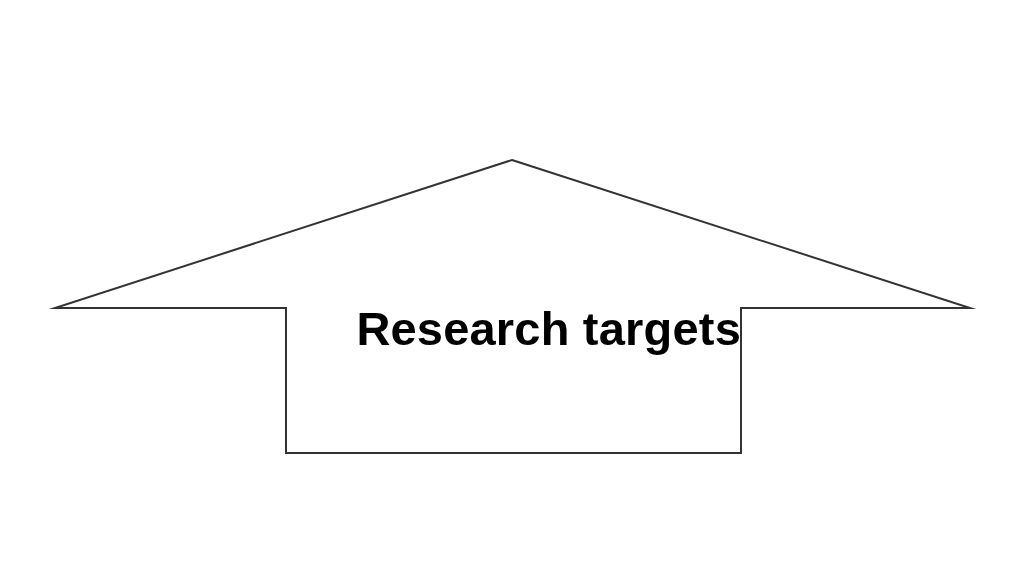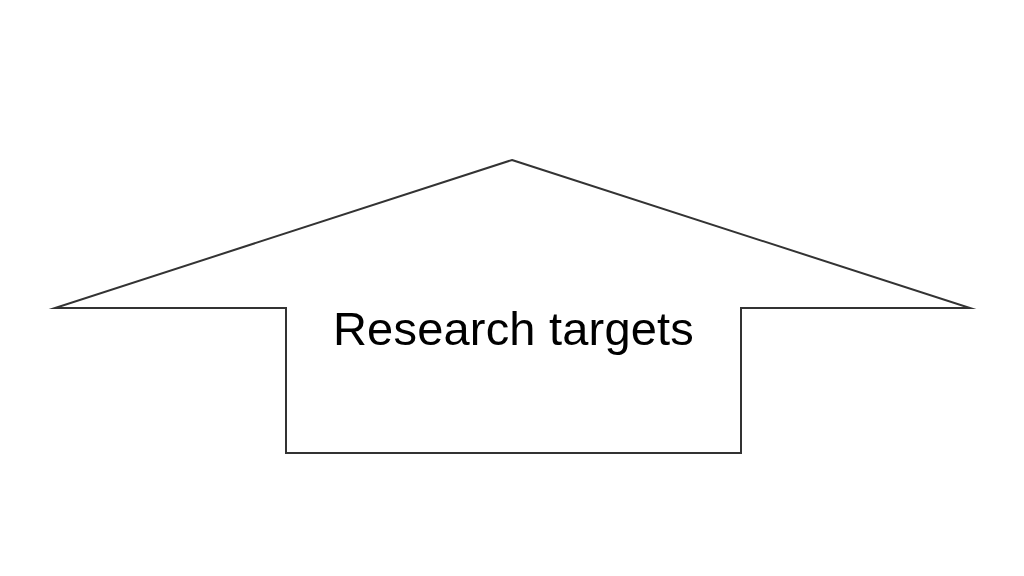--- a/index.html
+++ b/index.html
@@ -25,23 +25,23 @@
     top: 0;
     width: 1024px;
     height: 576px;
     display: block;
   }
   #arrow-label {
     position: absolute;
     left: 286px;
     top: 300px;
     width: 456px;
-    text-align: center;
+    text-align: right;
     font-family: "Liberation Sans", sans-serif;
-    font-weight: normal;
+    font-weight: bold;
     font-size: 47px;
     line-height: 58px;
     letter-spacing: 0.2px;
     color: #000000;
     white-space: nowrap;
     user-select: none;
   }
 </style>
 </head>
 <body style="background: rgb(255, 255, 255);">

